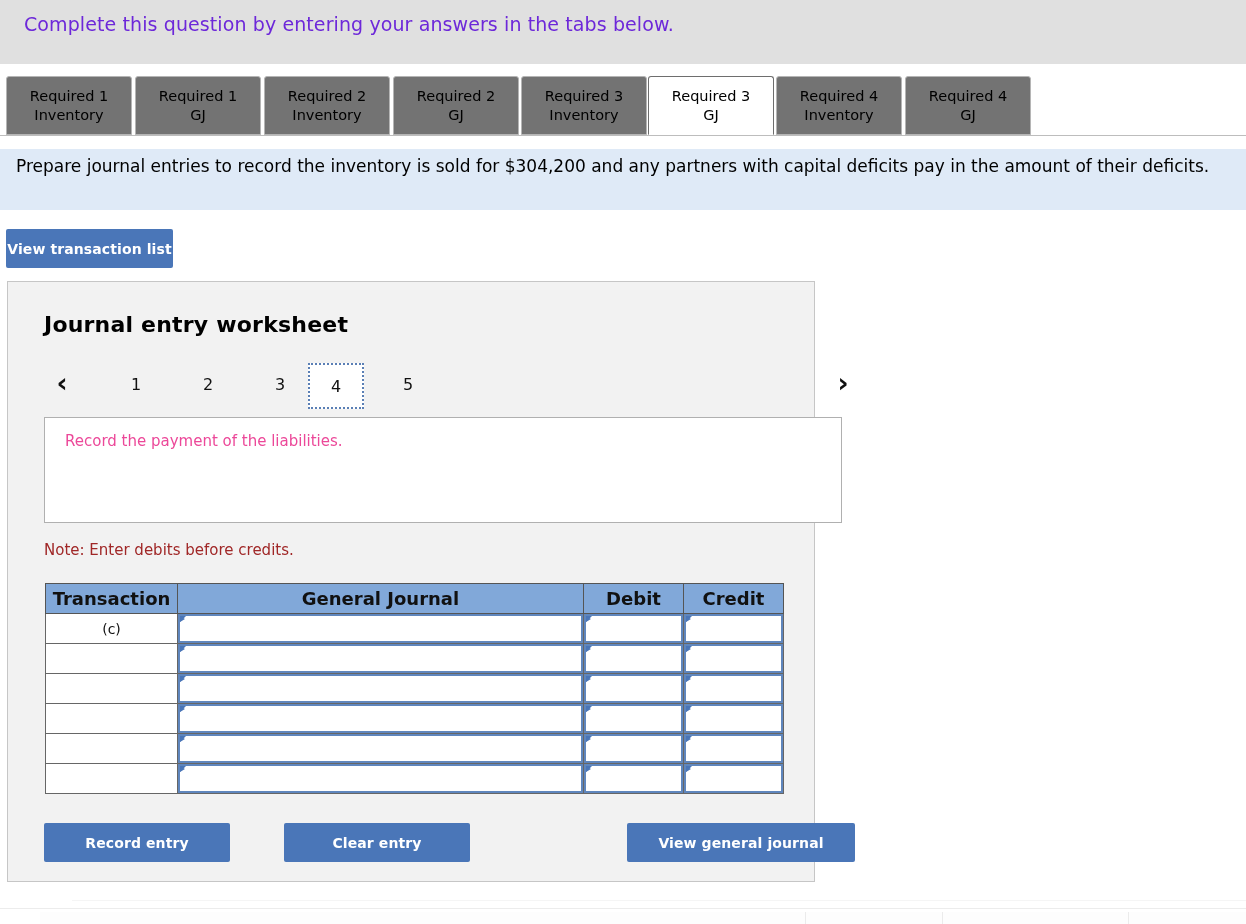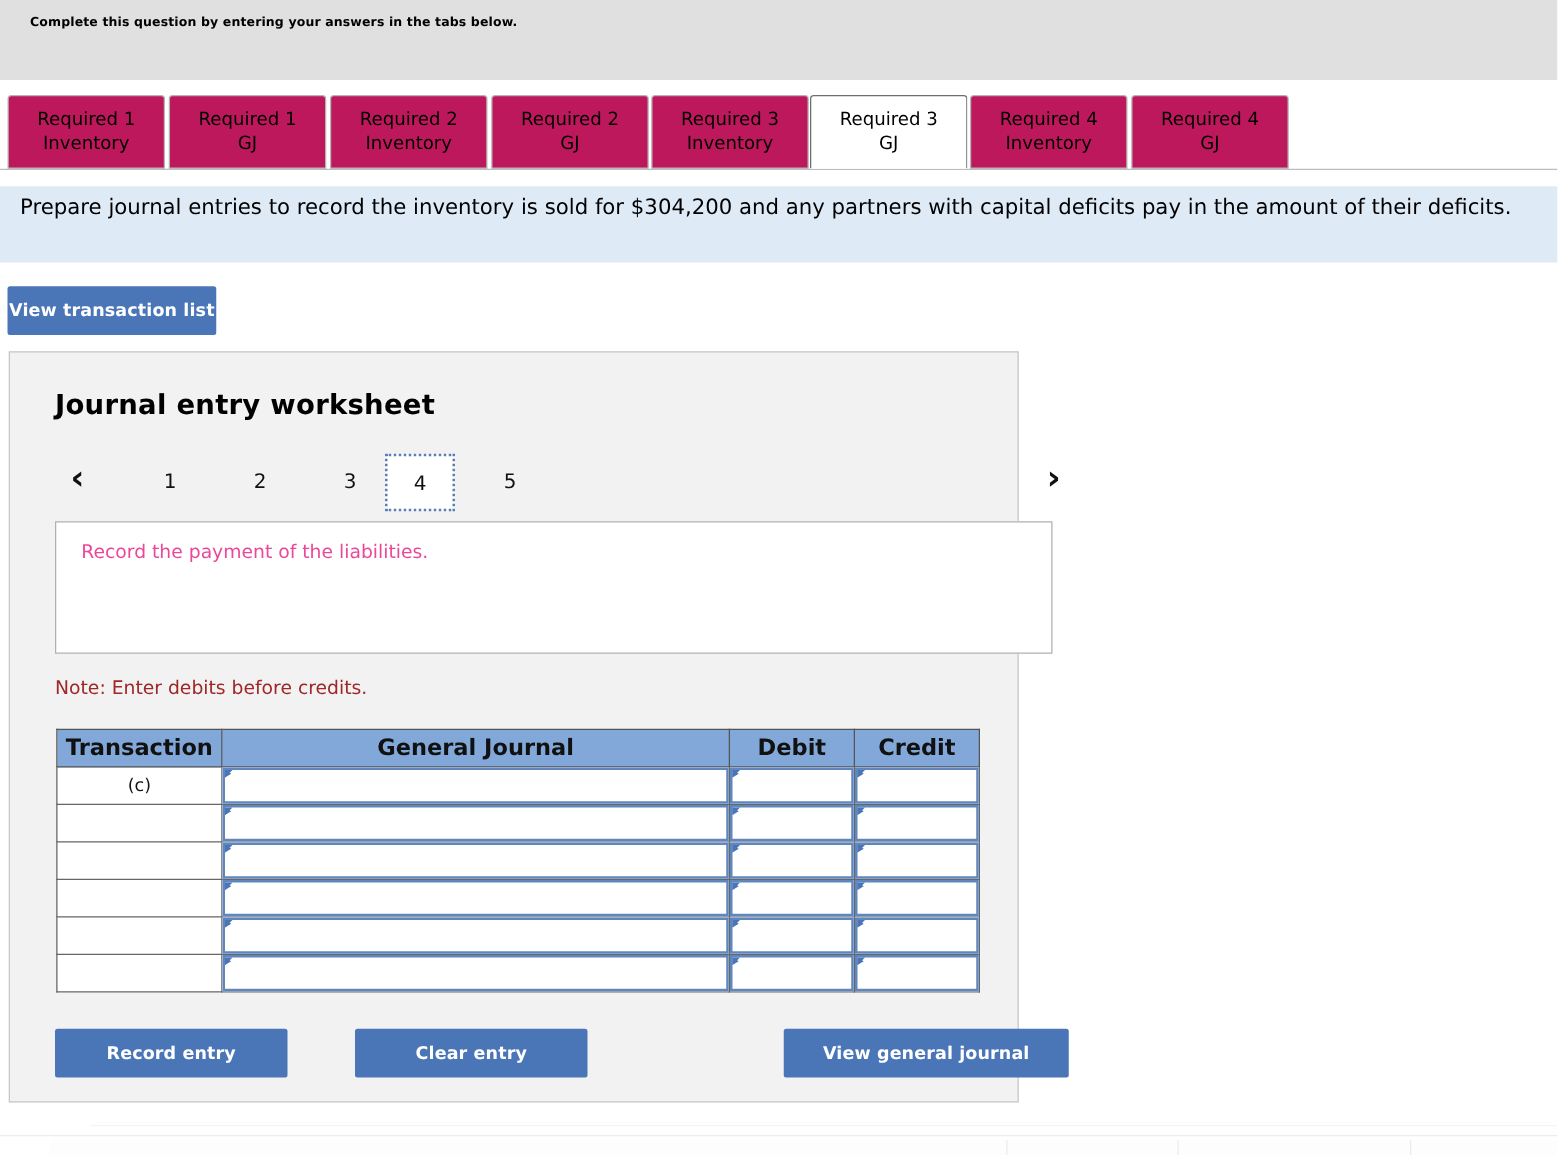--- a/index.html
+++ b/index.html
@@ -23,24 +23,24 @@
     left: 0; top: 0;
     width: 1246px;
     height: 64px;
     background: #e0e0e0;
     box-sizing: border-box;
   }
   #top-banner-title {
     position: absolute;
     left: 24px;
     top: 13px;
-    font-size: 10px;
-    font-weight: bold;
+    font-size: 19px;
+    font-weight: normal;
     letter-spacing: 0.1px;
-    color: #000000;
+    color: #6d28d9;
   }
 
   
   #tab-strip {
     position: absolute;
     left: 0;
     top: 76px;
     width: 1246px;
     height: 60px;
   }
@@ -51,21 +51,21 @@
     bottom: 0;
     width: 1246px;
     height: 1px;
     background: #bdbdbd;
   }
   .tab {
     position: absolute;
     top: 0;
     height: 59px;
     box-sizing: border-box;
-    background: #be185d;
+    background: #737373;
     border: 1px solid #b5b5b5;
     border-radius: 3px 3px 0 0;
     text-align: center;
     font-size: 14.5px;
     line-height: 19px;
     color: #000;
     padding-top: 10px;
     cursor: pointer;
     z-index: 1;
   }

